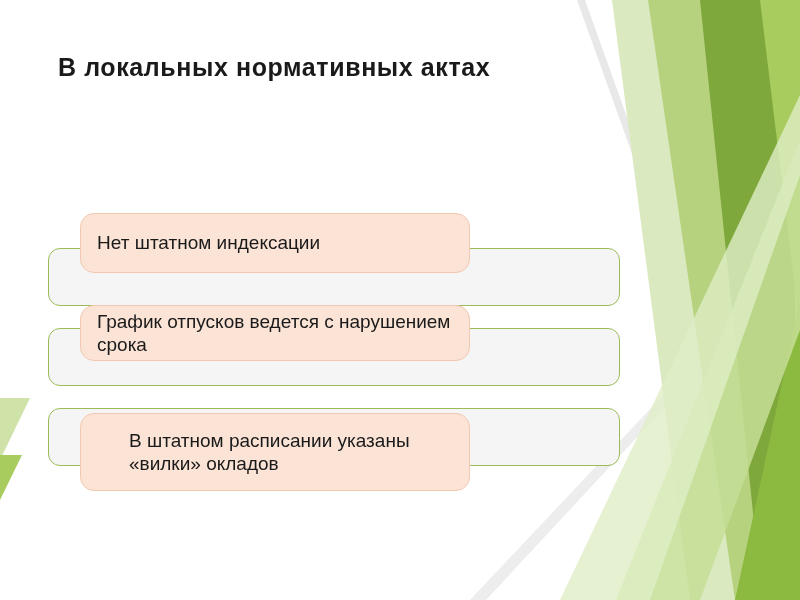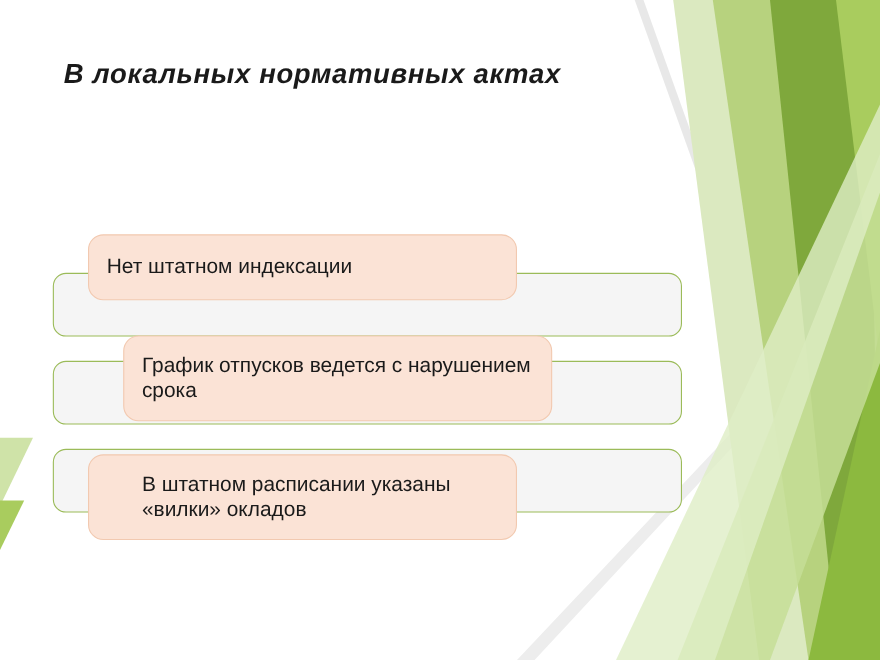--- a/index.html
+++ b/index.html
@@ -31,21 +31,20 @@
   .title {
     position: absolute;
     left: 58px;
     top: 52px;
     width: 640px;
     font-size: 25px;
     font-weight: bold;
     letter-spacing: 0.6px;
     color: #1a1a1a;
     line-height: 1.25;
-    font-style: italic;
   }
   .bars {
     position: absolute;
     left: 48px;
     top: 248px;
     width: 572px;
   }
   .bar {
     position: relative;
     box-sizing: border-box;
@@ -71,22 +70,21 @@
   #callout-0 {
     left: 80px;
     top: 213px;
     width: 390px;
     height: 60px;
   }
   #callout-1 {
     left: 80px;
     top: 305px;
     width: 390px;
-    height: 78px;
-    margin-left: 32px;
+    height: 56px;
   }
   #callout-2 {
     left: 80px;
     top: 413px;
     width: 390px;
     height: 78px;
     padding-left: 48px;
   }
 </style>
 </head>

